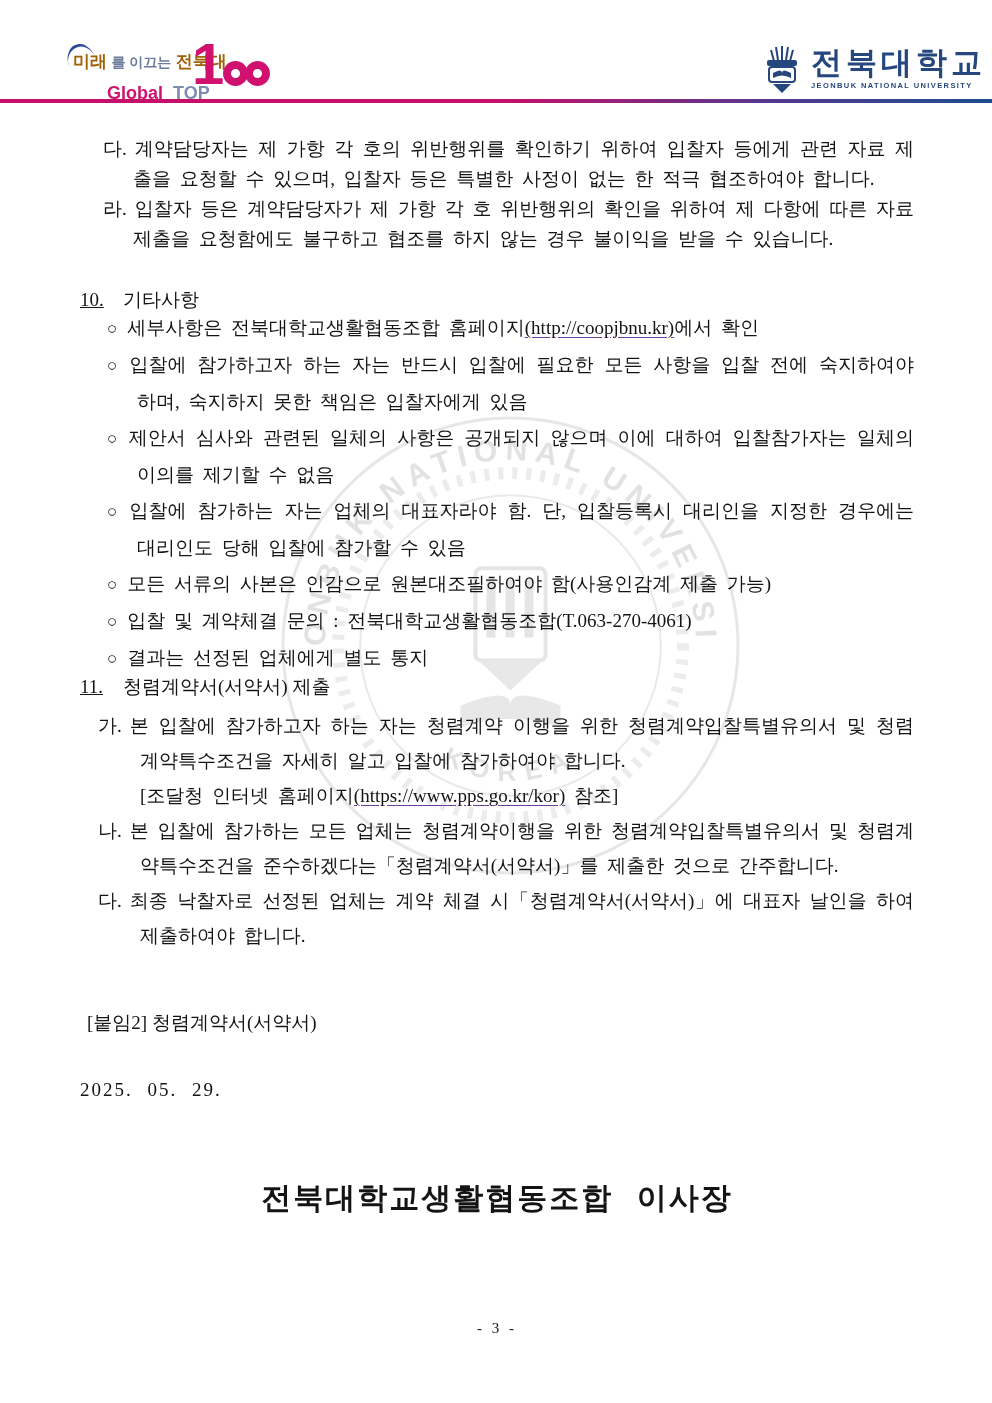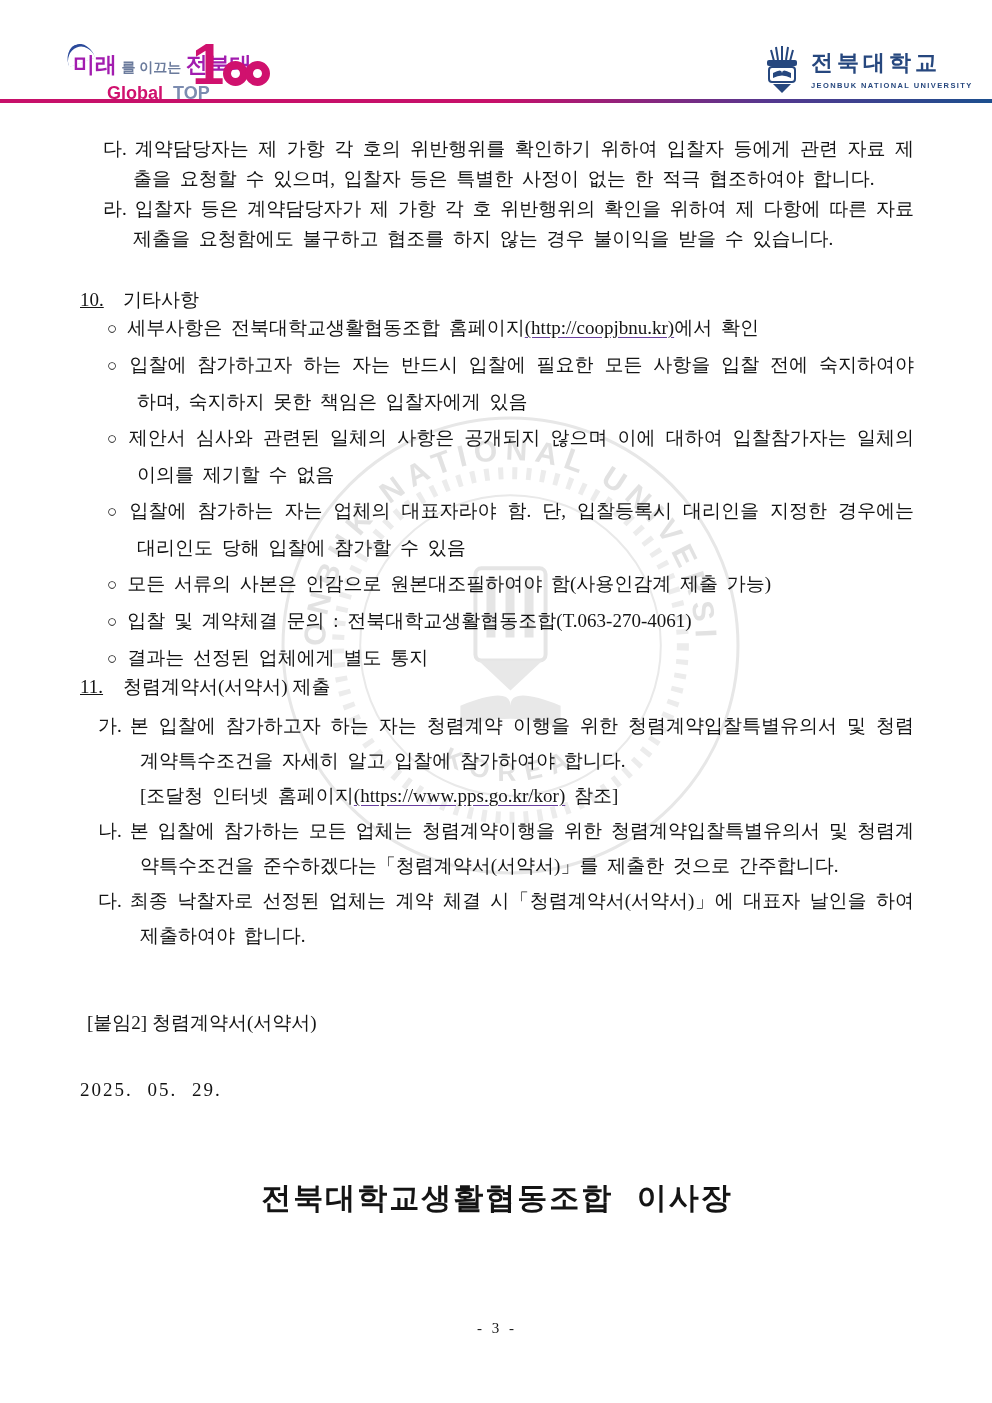--- a/index.html
+++ b/index.html
@@ -11,35 +11,35 @@
   .rule {
     position:absolute; top:99px; left:0; width:992px; height:4px;
     background:linear-gradient(90deg,#c7106a 0%,#c7106a 50%,#53388f 78%,#1c4f8e 100%);
   }
   .logo-left { position:absolute; left:45px; top:36px; width:215px; height:64px;
     font-family:"Liberation Sans","DejaVu Sans",sans-serif; }
   .swoosh { position:absolute; left:20px; top:8px; width:28px; height:16px;
     border-top:3px solid #2b4a9b; border-radius:50% 50% 0 0 / 100% 100% 0 0;
     transform:rotate(-20deg); }
   .tag1 { position:absolute; left:28px; top:14px; white-space:nowrap; }
-  .tag1 .big   { font-size:22px; font-weight:bold; color:#a21caf; }
+  .tag1 .big   { font-size:17px; font-weight:bold; color:#a16207; }
   .tag1 .small { font-size:14px; font-weight:bold; color:#6b7b9c; }
   .tag2 { position:absolute; left:62px; top:39px; white-space:nowrap; font-size:18px; font-weight:bold;margin-top:8px; }
   .tag2 .global { color:#d0116e; }
   .tag2 .top    { color:#7c8cb0; margin-left:5px; }
   .num100 { position:absolute; left:147px; top:4px; display:flex; align-items:flex-end; color:#d0116e; }
   .num100 .one { font-size:58px; font-weight:bold; line-height:48px; letter-spacing:-2px; }
   .ring { width:25px; height:25px; border:8px solid #d0116e; border-radius:50%;
     box-sizing:border-box; margin-left:1px; margin-bottom:2px; }
   .ring + .ring { margin-left:-3px; }
 
   .logo-right { position:absolute; left:763px; top:42px; display:flex; align-items:center; gap:10px;
     font-family:"Liberation Sans","DejaVu Sans",sans-serif; color:#26477e; }
   .emblem { width:38px; height:54px; flex:0 0 auto; }
-  .rl-ko { font-size:22px; font-weight:bold; letter-spacing:4px; white-space:nowrap; line-height:30px; }
+  .rl-ko { font-size:31px; font-weight:bold; letter-spacing:4px; white-space:nowrap; line-height:30px; }
   .rl-en { font-size:7.5px; font-weight:bold; letter-spacing:1.4px; margin-top:3px; white-space:nowrap; }
 
   
   .watermark { position:absolute; left:278px; top:413px; width:465px; height:465px; z-index:0; }
 
   
   .block { position:absolute; left:80px; width:834px; font-size:19px; z-index:1; }
   .block p { margin:0; }
   .sec-a   { top:134px;  line-height:30px; }
   .p-hang  { padding-left:53px; text-indent:-30px; text-align:justify; word-spacing:4px; }

